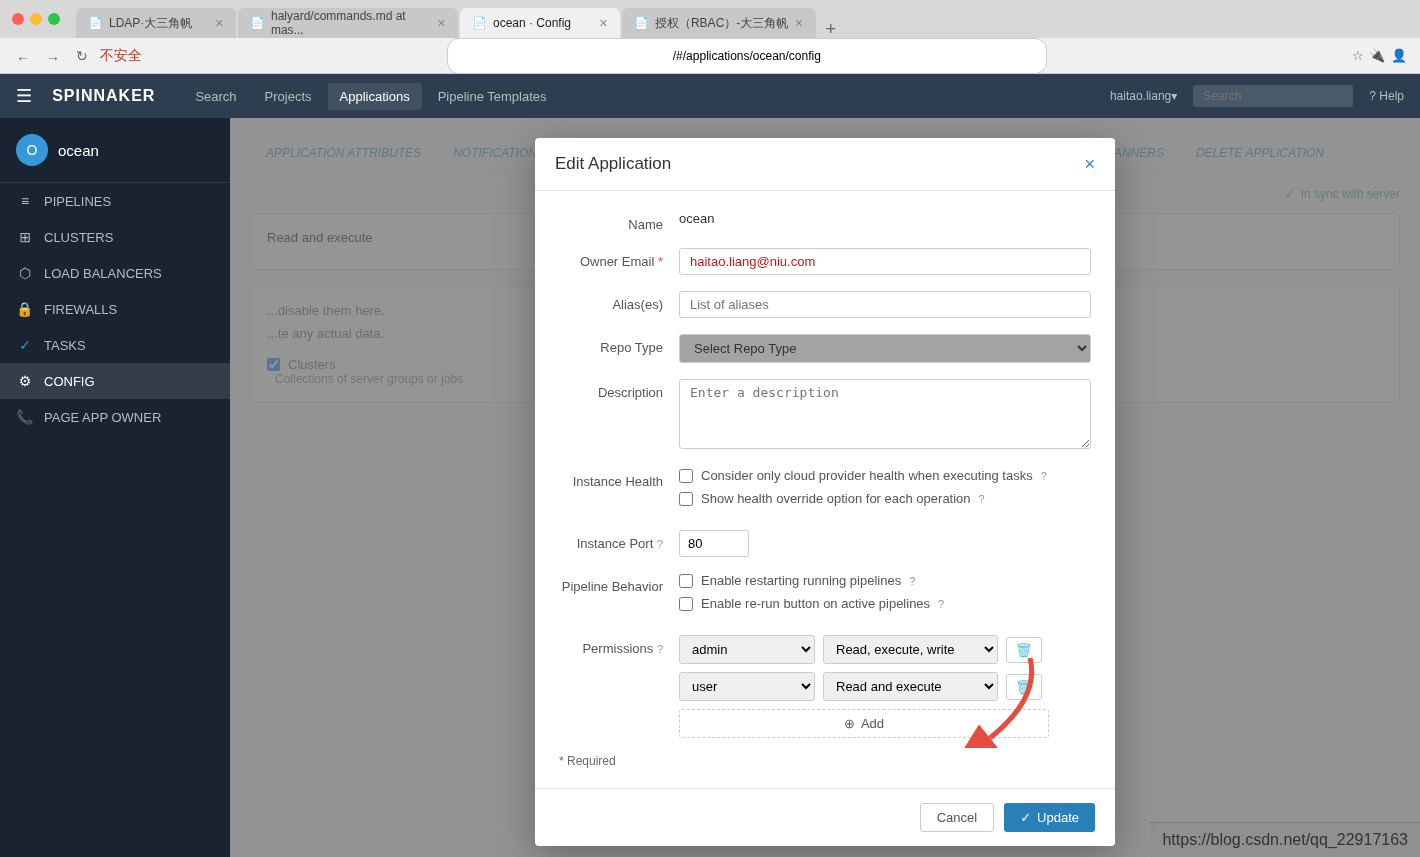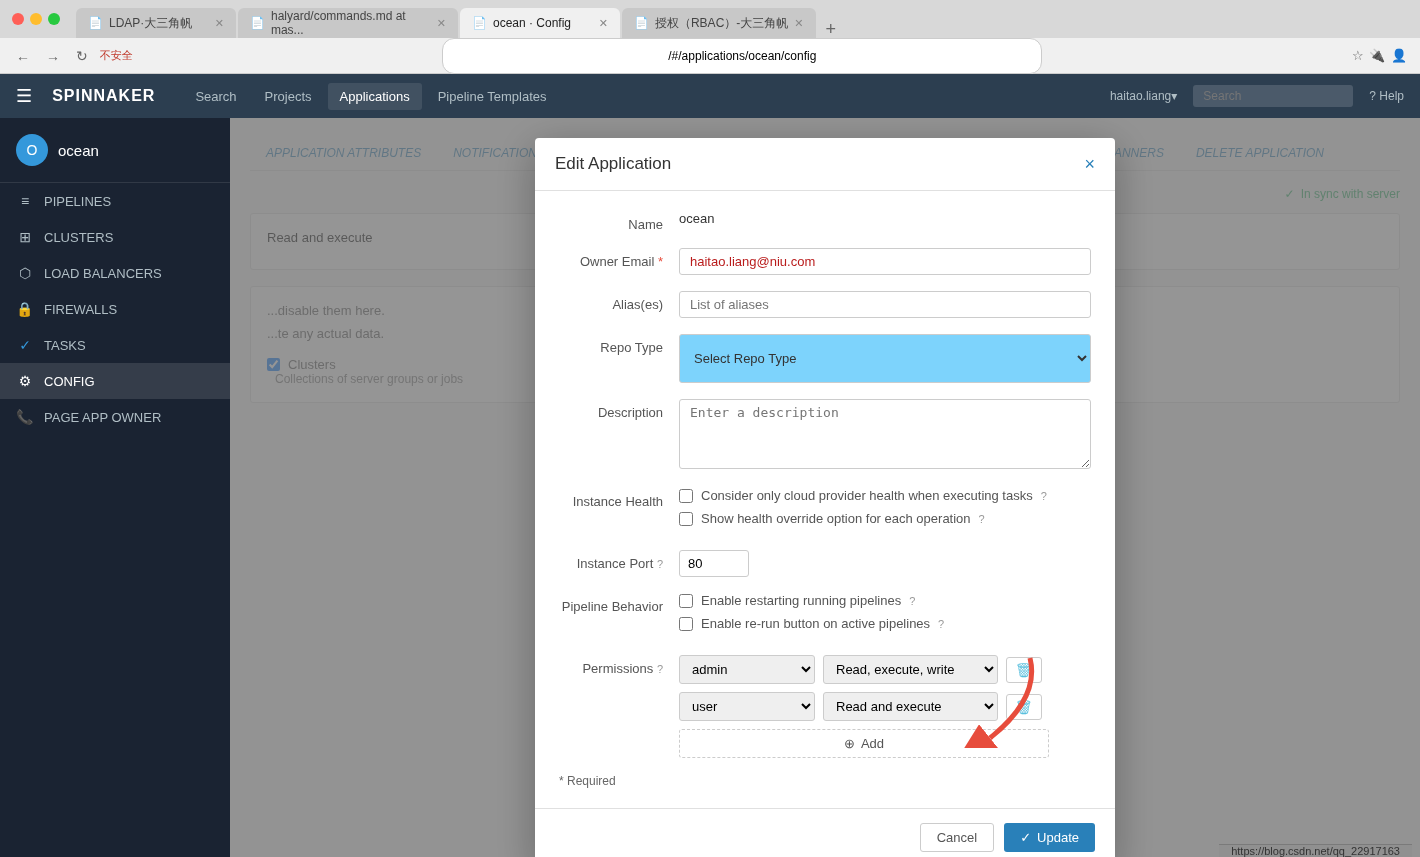--- a/index.html
+++ b/index.html
@@ -76,21 +76,21 @@
     .modal-close { background: none; border: none; font-size: 18px; color: #2980b9; cursor: pointer; line-height: 1; }
     .modal-body { padding: 20px 24px; }
 
     
     .form-row { display: flex; align-items: flex-start; margin-bottom: 16px; }
     .form-label { width: 120px; min-width: 120px; text-align: right; padding-right: 16px; padding-top: 6px; font-size: 13px; color: #555; font-weight: 500; }
     .form-label.required::after { content: ' *'; color: #e74c3c; }
     .form-control { flex: 1; }
     .form-input { width: 100%; border: 1px solid #ccc; border-radius: 3px; padding: 5px 10px; font-size: 13px; color: #b91c1c; }
     .form-textarea { width: 100%; border: 1px solid #ccc; border-radius: 3px; padding: 5px 10px; font-size: 13px; color: #333; height: 70px; resize: vertical; }
-    .form-select { width: 100%; border: 1px solid #ccc; border-radius: 3px; padding: 15px 10px; font-size: 13px; color: #333; background: #7dd3fc; appearance: auto; }
+    .form-select { width: 100%; border: 1px solid #ccc; border-radius: 3px; padding: 5px 10px; font-size: 13px; color: #333; background: #a3a3a3; appearance: auto; }
     .form-static { padding-top: 6px; font-size: 13px; color: #333; }
     .checkbox-row { display: flex; align-items: center; gap: 8px; margin-bottom: 8px; font-size: 13px; color: #555; }
     .checkbox-row input[type=checkbox] { width: 14px; height: 14px; }
     .help-icon { color: #999; font-size: 11px; cursor: help; }
 
     
     .perm-row { display: flex; align-items: center; gap: 8px; margin-bottom: 8px; }
     .perm-select-role { width: 136px; border: 1px solid #ccc; border-radius: 3px; padding: 5px 8px; font-size: 13px; }
     .perm-select-perm { width: 175px; border: 1px solid #ccc; border-radius: 3px; padding: 5px 8px; font-size: 13px; }
     .perm-delete { background: none; border: 1px solid #ccc; border-radius: 3px; padding: 4px 8px; cursor: pointer; color: #5bc0de; font-size: 14px; }
@@ -141,21 +141,21 @@
         <span class="tab-close">✕</span>
       </div>
       <button class="tab-new">+</button>
     </div>
   </div>
 
   <div class="address-bar">
     <button class="nav-btn">←</button>
     <button class="nav-btn">→</button>
     <button class="nav-btn">↻</button>
-    <span style="color:#c0392b; font-size:11px;">不安全</span>
+    <span style="color:#c0392b; font-size:14px;">不安全</span>
     <input class="address-input" type="text" value="/#/applications/ocean/config" style="">
     <div class="addr-icons">
       <span>☆</span>
       <span>🔌</span>
       <span>👤</span>
     </div>
   </div>
 
   <div class="app-layout">
 
@@ -394,16 +394,16 @@
               </marker>
             </defs>
             <path d="M 100 10 Q 110 50 60 90" stroke="#e74c3c" stroke-width="5" fill="none" marker-end="url(#arrowhead)"></path>
           </svg>
         </div>
 
       </div>
     </div>
   </div>
 
-  <div style="position:absolute; bottom: 0; right: 8px; background: #f0f0f0; border-top: 1px solid #ccc; padding: 0 12px; font-size: 11px; color: #555;">
+  <div style="position:absolute; bottom: 0; right: 0; background: #f0f0f0; border-top: 1px solid #ccc; padding: 8px 12px; font-size: 16px; color: #555;">
     https://blog.csdn.net/qq_22917163
   </div>
 </div>
 
 </body></html>

